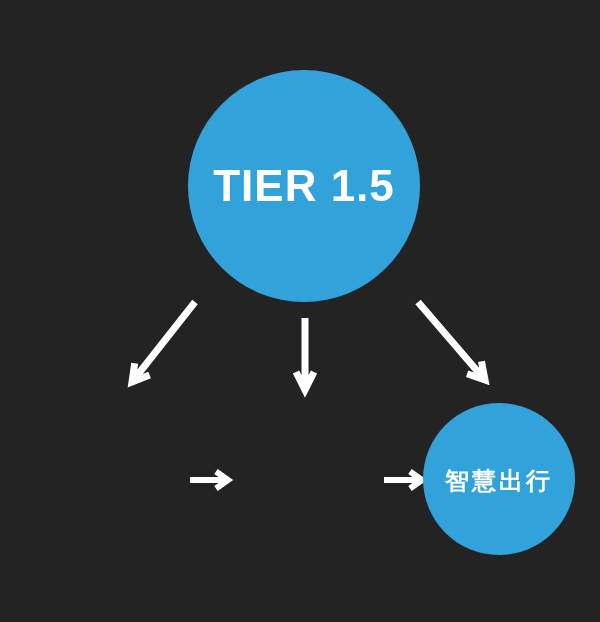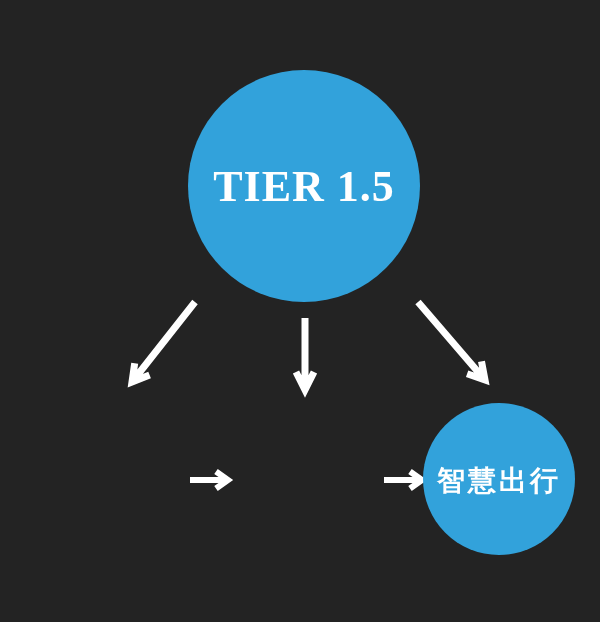--- a/index.html
+++ b/index.html
@@ -9,21 +9,20 @@
     height: 622px;
     background: var(--bg, #232323);
     font-family: "Liberation Sans", "DejaVu Sans", sans-serif;
     overflow: hidden;
   }
   .canvas {
     position: relative;
     width: 600px;
     height: 448px;
     background: var(--bg, #232323);
-    font-family: Liberation Serif, serif;
   }
   .node {
     position: absolute;
     border-radius: 50%;
     background: var(--accent, #32A2DB);
     color: var(--text, #FFFFFF);
     display: flex;
     flex-direction: column;
     align-items: center;
     justify-content: center;
@@ -42,21 +41,21 @@
   .node-small {
     top: 403px;
     width: 152px;
     height: 152px;
     font-size: 34px;
   }
   .node-a { left: 35px; }
   .node-b { left: 228px; }
   .node-c {
     left: 423px;
-    font-size: 28px;
+    font-size: 24px;
     line-height: 36px;
     letter-spacing: 3px;
     padding-top: 4px;
   }
   .node-c .cjk-line {
     display: block;
   }
   svg.arrows {
     position: absolute;
     left: 0;

